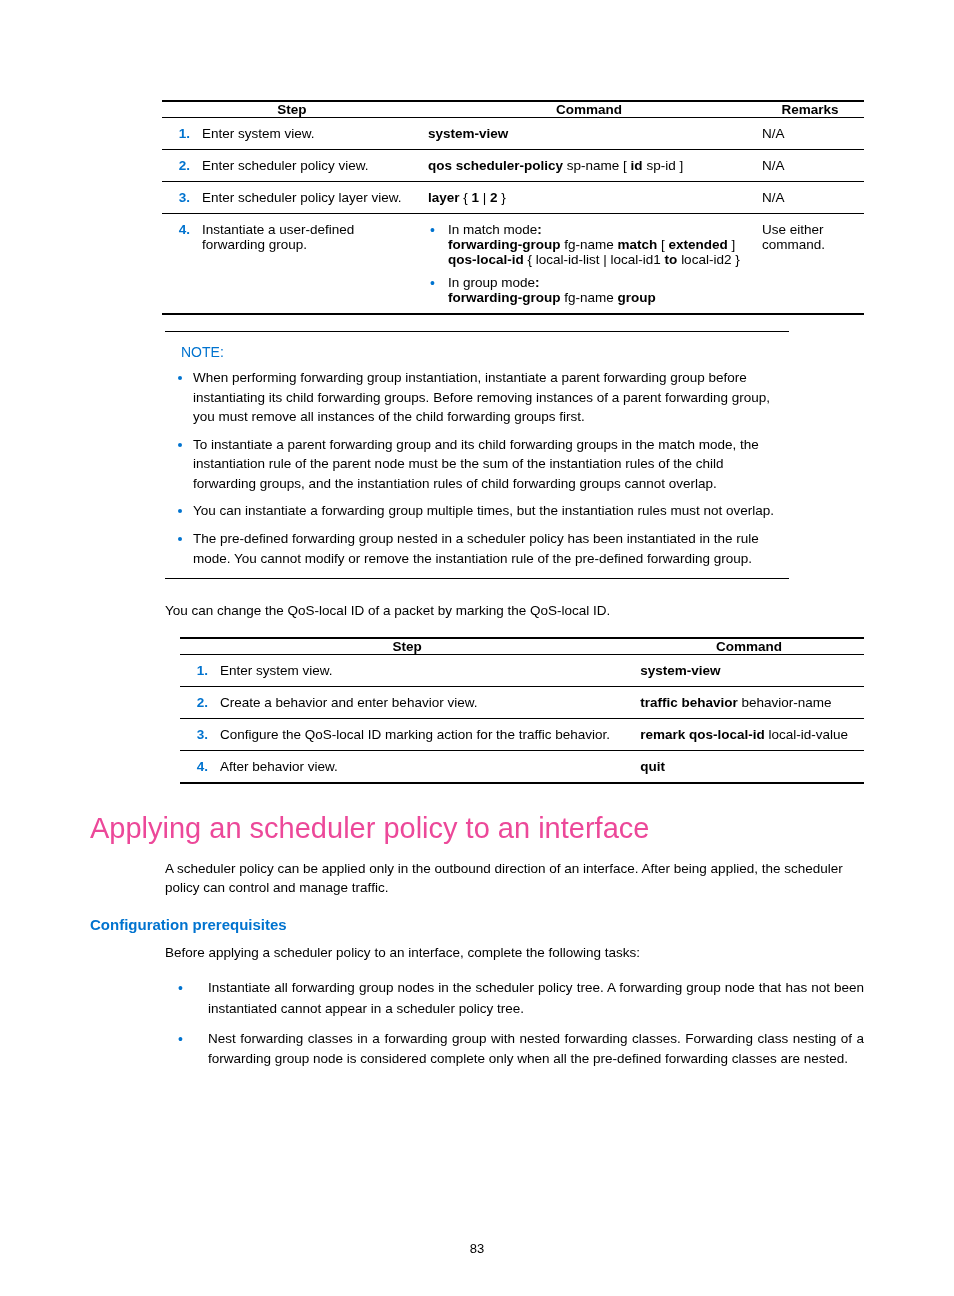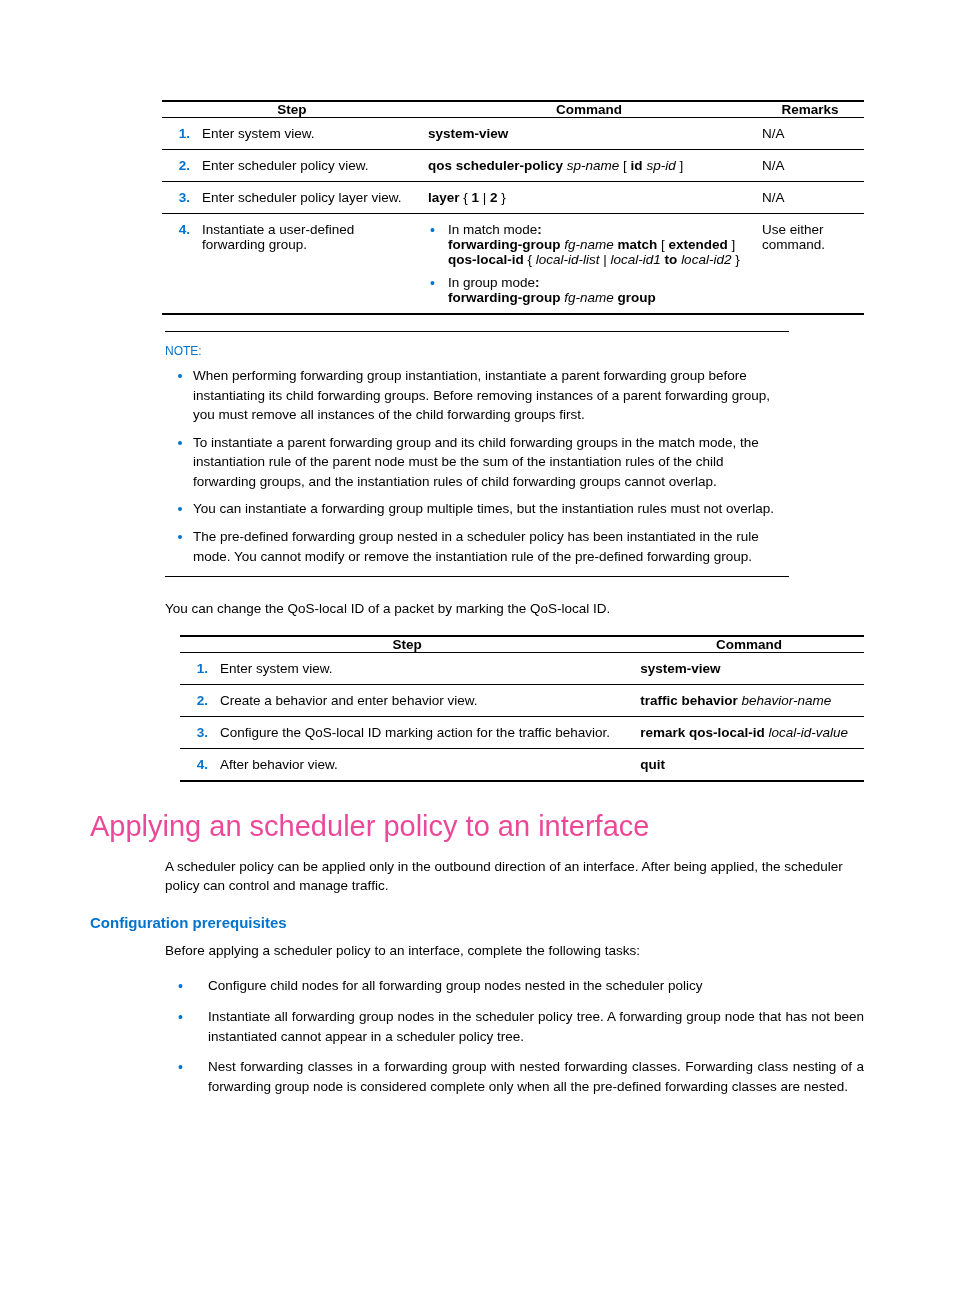--- a/index.html
+++ b/index.html
@@ -48,43 +48,43 @@
     text-align: right;
     width: 22px;
     padding-right: 4px;
   }
   .col-step-t1 { width: 262px; }
   .col-cmd-t1 { width: 322px; }
   .col-remarks-t1 { width: 96px; }
   .col-step-t2 { width: 262px; }
   .col-cmd-t2 { }
   .bold { font-weight: bold; }
-  .italic { font-style: italic; }
+  .italic { }
   .cmd-bullets { margin: 0; padding: 0 0 0 18px; }
   .cmd-bullets > li { list-style: none; position: relative; padding-left: 2px; margin-bottom: 8px; }
   .cmd-bullets > li::before {
     content: "•";
     color: #0073cf;
     position: absolute;
     left: -16px;
     top: 0;
     font-size: 14px;
   }
   .cmd-bullets > li:last-child { margin-bottom: 0; }
 
   .note-box {
     border-top: 1.5px solid #000;
     border-bottom: 1.5px solid #000;
     padding: 8px 0 10px 0;
     margin: 8px 75px 22px 75px;
   }
   .note-label {
     color: #0073cf;
-    font-size: 12px;
-    margin: 4px 0 8px 0;
+    font-size: 14px;
+    margin: 4px 0 8px 16px;
   }
   ul.note-list {
     margin: 0;
     padding: 0 0 0 28px;
   }
   ul.note-list > li {
     margin: 0 0 8px 0;
     line-height: 1.45;
   }
   ul.note-list > li::marker {
@@ -235,18 +235,18 @@
   </table>
   </div>
 
   <h1 class="section">Applying an scheduler policy to an interface</h1>
   <p class="body-p">A scheduler policy can be applied only in the outbound direction of an interface. After being applied, the scheduler policy can control and manage traffic.</p>
 
   <h3 class="subsection">Configuration prerequisites</h3>
   <p class="body-p">Before applying a scheduler policy to an interface, complete the following tasks:</p>
 
   <ul class="task-list">
-    <li>Configure child nodes for all forwarding group nodes nested in the scheduler policy</li>
     <li>Instantiate all forwarding group nodes in the scheduler policy tree. A forwarding group node that has not been instantiated cannot appear in a scheduler policy tree.</li>
     <li>Nest forwarding classes in a forwarding group with nested forwarding classes. Forwarding class nesting of a forwarding group node is considered complete only when all the pre-defined forwarding classes are nested.</li>
   </ul>
 
+  <div class="page-number">83</div>
 </div>
 
 </body></html>

